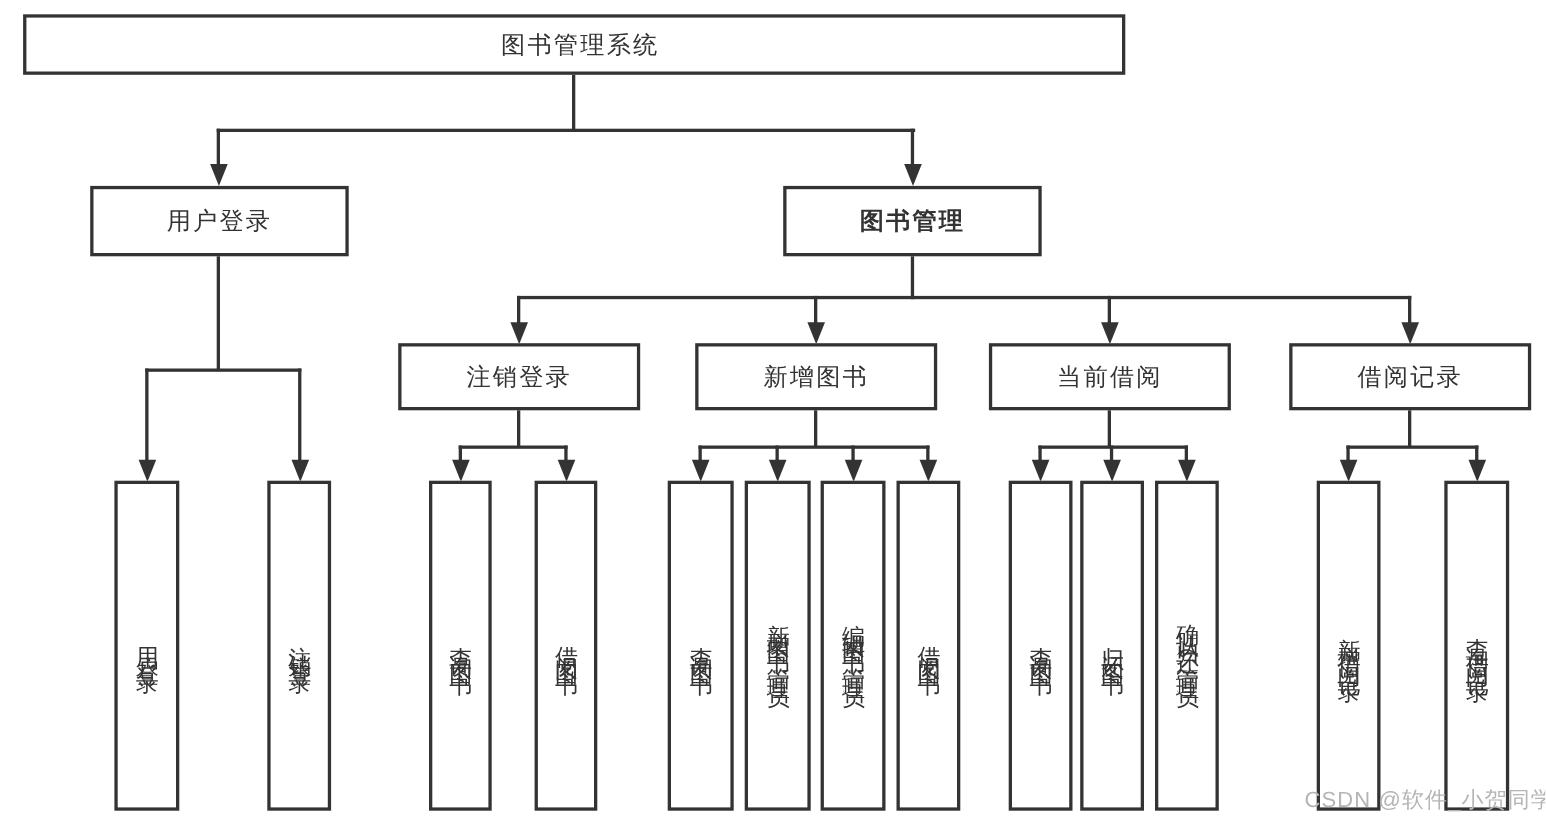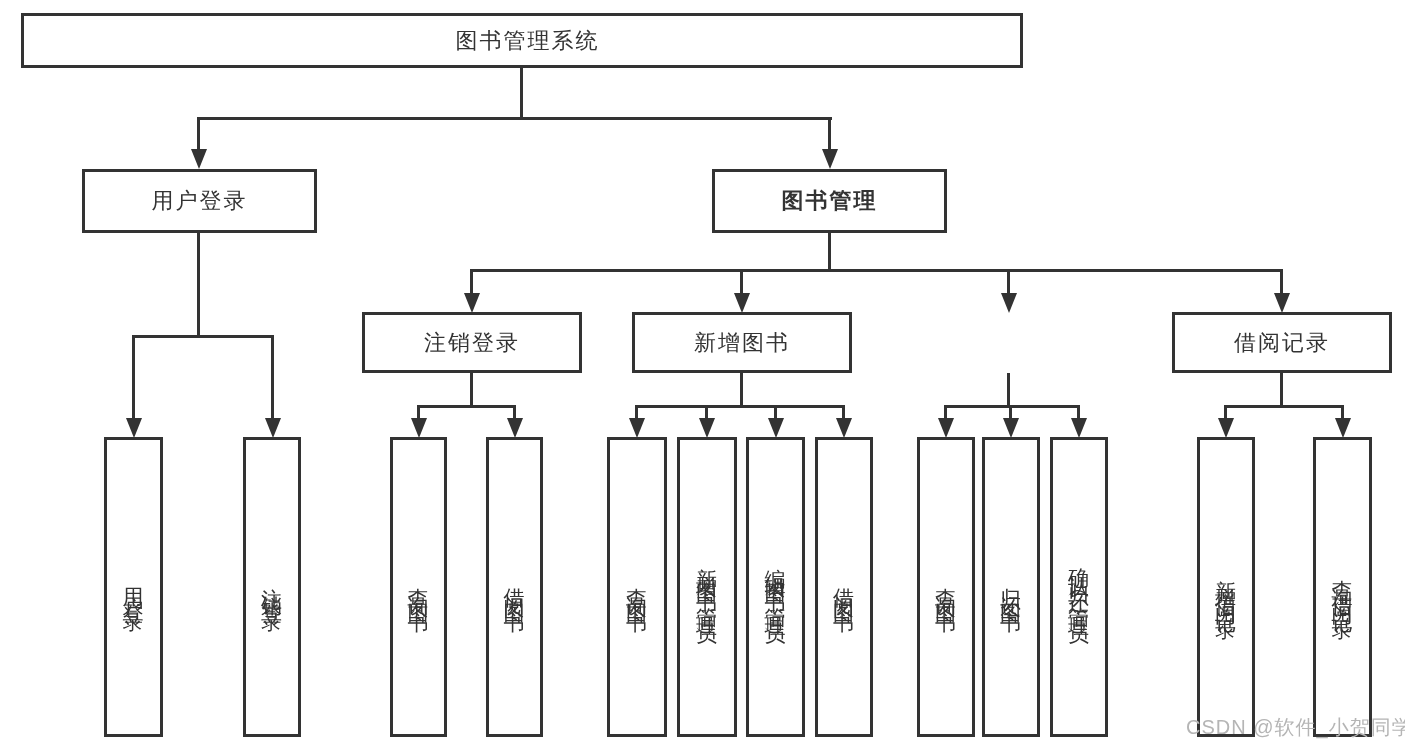--- a/index.html
+++ b/index.html
@@ -95,20 +95,21 @@
   <div class="arw" style="left:464px; top:293px;"></div>
   <div class="vl" style="left:740px; top:269px; height:27px;"></div>
   <div class="arw" style="left:734px; top:293px;"></div>
   <div class="vl" style="left:1007px; top:269px; height:27px;"></div>
   <div class="arw" style="left:1001px; top:293px;"></div>
   <div class="vl" style="left:1280px; top:269px; height:27px;"></div>
   <div class="arw" style="left:1274px; top:293px;"></div>
 
   <div class="box" style="left:362px; top:312px; width:220px; height:61px;">注销登录</div>
   <div class="box" style="left:632px; top:312px; width:220px; height:61px;">新增图书</div>
+  <div class="box" style="left:899px; top:312px; width:220px; height:61px;">当前借阅</div>
   <div class="box" style="left:1172px; top:312px; width:220px; height:61px;">借阅记录</div>
 
   <div class="vl" style="left:470px; top:373px; height:34px;"></div>
   <div class="hl" style="left:417px; top:405px; width:99px;"></div>
   <div class="vl" style="left:417px; top:405px; height:16px;"></div>
   <div class="arw" style="left:411px; top:418px;"></div>
   <div class="vl" style="left:513px; top:405px; height:16px;"></div>
   <div class="arw" style="left:507px; top:418px;"></div>
 
   <div class="vl" style="left:740px; top:373px; height:34px;"></div>

